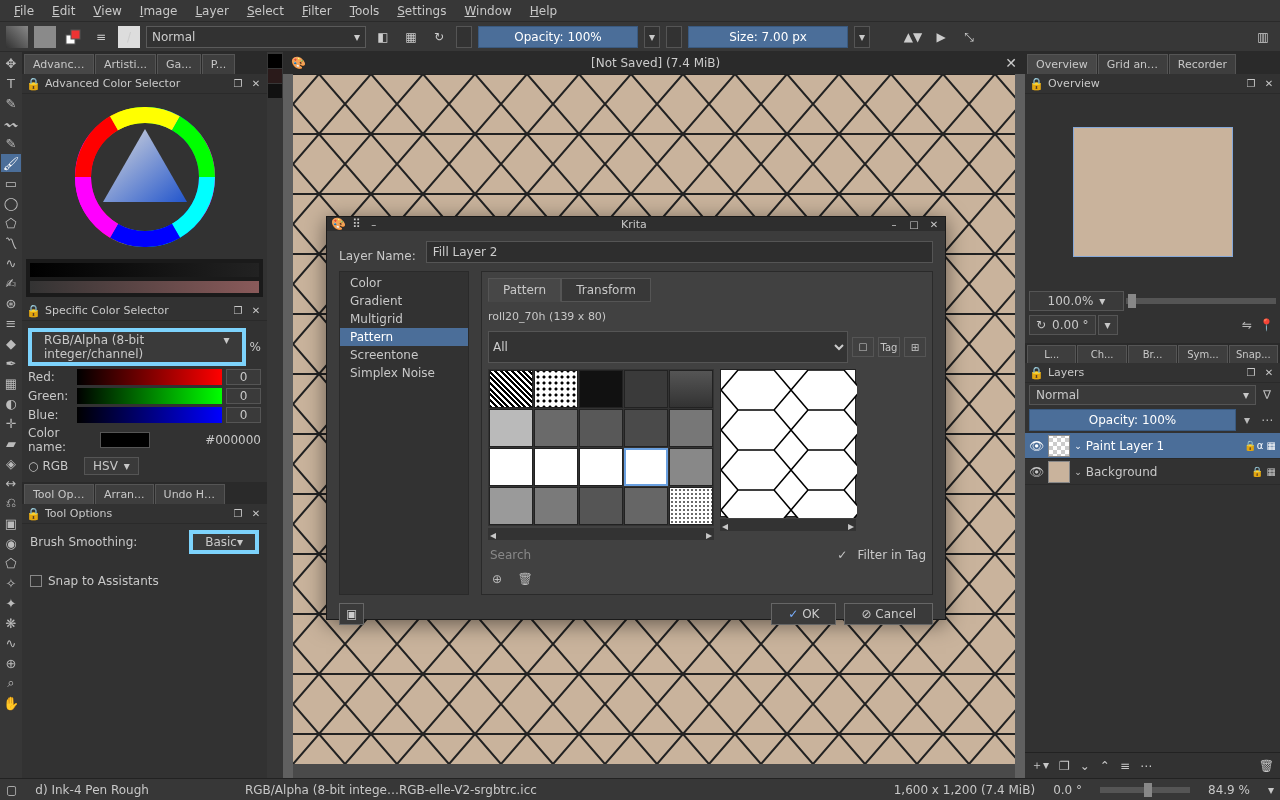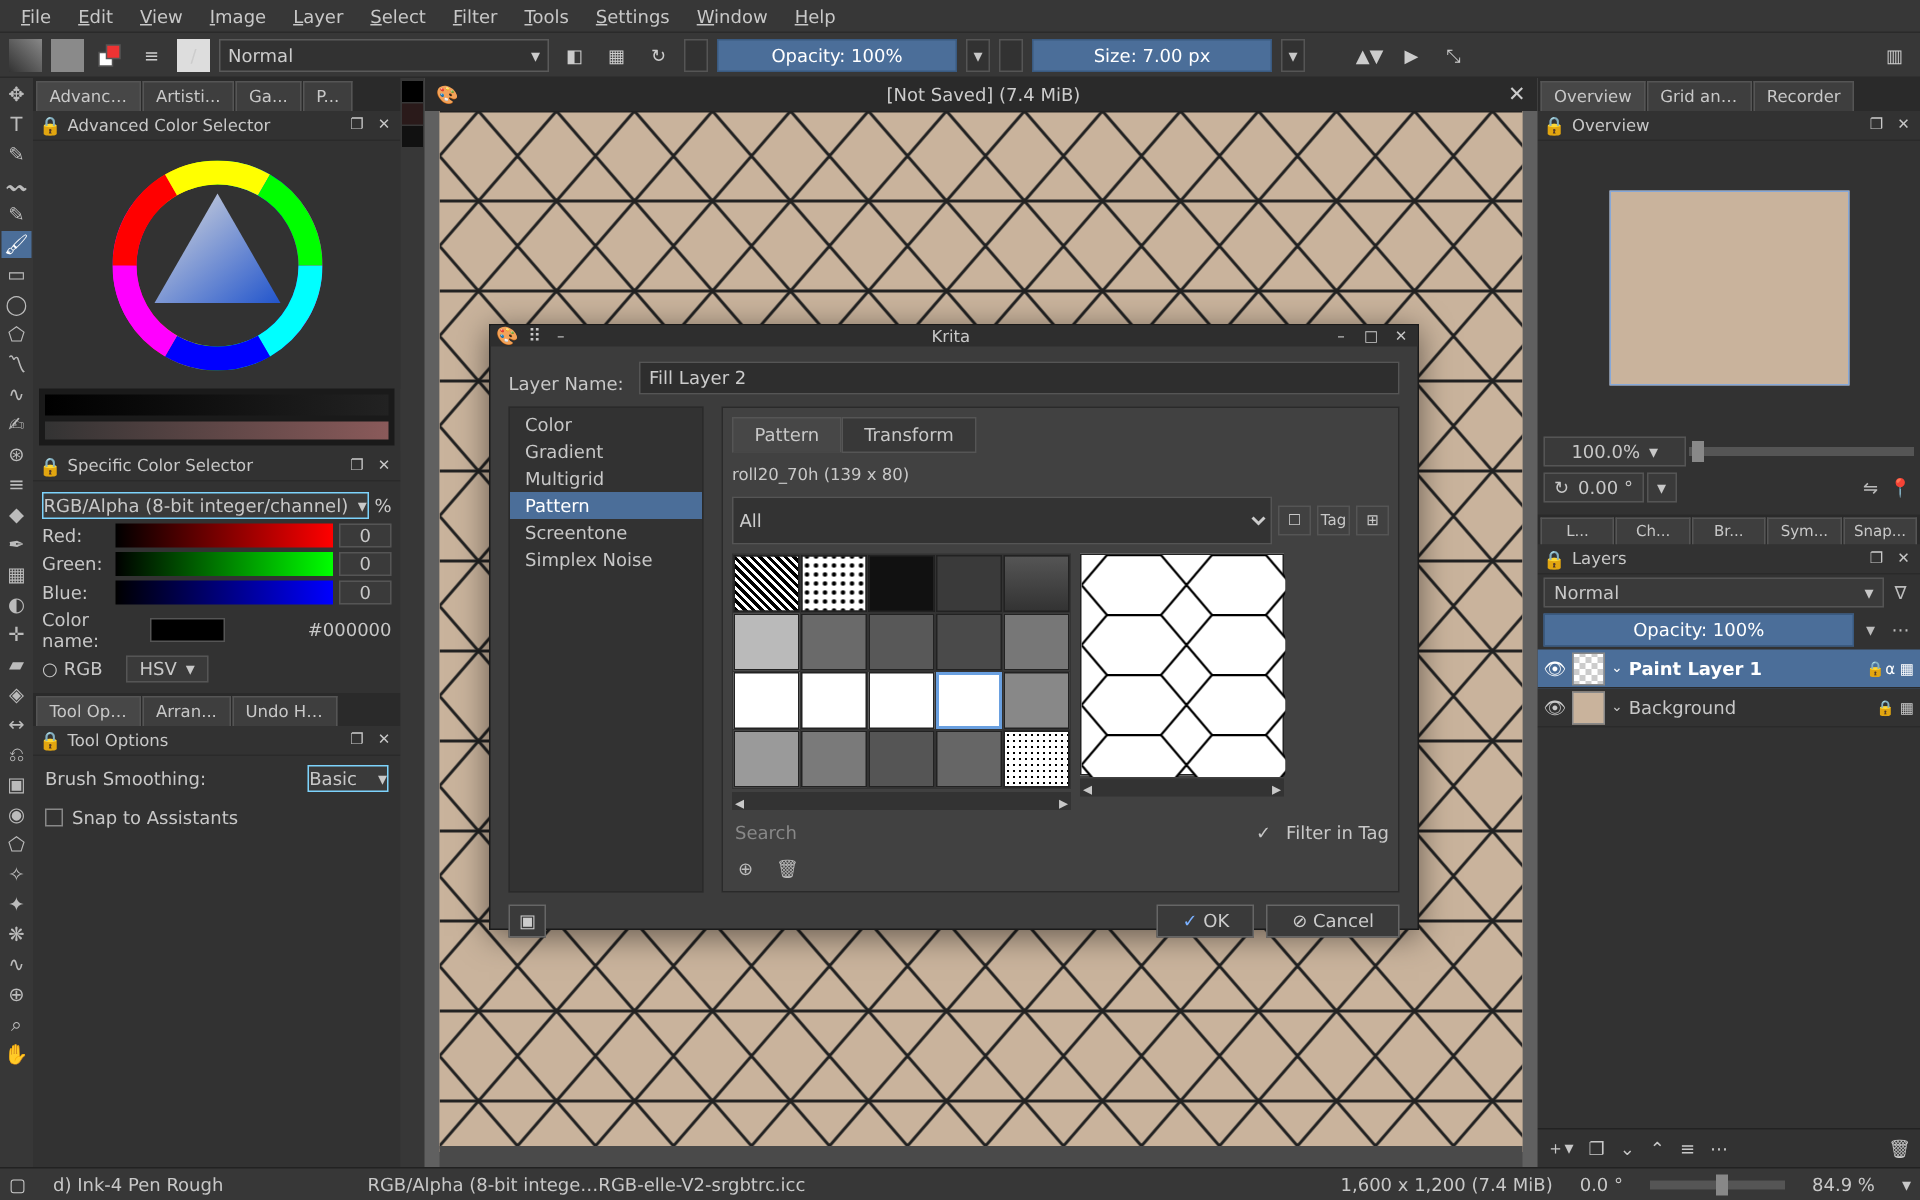--- a/index.html
+++ b/index.html
@@ -22,21 +22,21 @@
 .tabbar .tab { background:#3e3e3e; padding:3px 8px; font-size:11px; border:1px solid #555; border-bottom:none; max-width:70px; overflow:hidden; white-space:nowrap; text-overflow:ellipsis;}
 .tabbar .tab.act { background:#474747;}
 .panel-header { height:20px; background:#323232; display:flex; align-items:center; padding:0 4px; gap:4px; border-bottom:1px solid #2a2a2a;}
 .panel-header .title { flex:1; font-size:11px;}
 .panel-header .btn { width:14px; height:14px; font-size:10px; display:flex; align-items:center; justify-content:center;}
 .color-wheel { height:165px; display:flex; align-items:center; justify-content:center; background:#323232; position:relative;}
 .color-strip { height:38px; background:#1a1a1a; margin:0 4px 4px; position:relative;}
 .specific { padding:4px 6px; font-size:11px;}
 .specific .row { display:flex; align-items:center; gap:4px; margin:3px 0;}
 .specific .row label { width:45px;}
-.spec-select{flex:1; background:#3a3a3a; border:1px solid #7dd3fc; padding:1px 0; display:flex; justify-content:space-between;}
+.spec-select{flex:1; background:#3a3a3a; border:4px solid #7dd3fc; padding:1px 12px; display:flex; justify-content:space-between;}
 .grad { flex:1; height:16px;}
 .valbox{width:35px; height:16px; background:#3a3a3a; border:1px solid #555; text-align:center;}
 .canvas-area { flex:1; background:#606060; position:relative; overflow:hidden;}
 .doc-tab { height:22px; background:#2a2a2a; display:flex; align-items:center; padding:0 8px; gap:8px;}
 .doc-tab .title{flex:1; text-align:center; color:#ccc;}
 .doc-tab .x{color:#ccc; font-size:14px;}
 .hex-canvas { position:absolute; top:22px; left:10px; right:10px; bottom:10px; background:#c9b39c; }
 .right-dockers { width: 255px; background:#323232; display:flex; flex-direction:column;}
 .overview-box{height:195px; display:flex; align-items:center; justify-content:center; background:#323232;}
 .ov-rect{width:160px; height:130px; background:#c9b39c; border:1px solid #86a8d8;}
@@ -284,21 +284,21 @@
     </div>
     <div style="padding:6px 8px;">
       <div class="row" style="display:flex;align-items:center;gap:8px;">
         <span>Brush Smoothing:</span>
         <div style="flex:1;"></div>
         <div class="spec-select" style="width:95px;">
             <span>Basic</span>
             <span>▾</span>
           </div>
       </div>
-      <div class="row" style="display:flex;align-items:center;gap:6px;margin-top:10px;">
+      <div class="row" style="display:flex;align-items:center;gap:6px;margin-top:20px;">
         <span style="width:12px;height:12px;border:1px solid #888;"></span>
         <span>Snap to Assistants</span>
       </div>
     </div>
   </div>
 
   <div class="swatch-col">
     <div class="sw" style="background:#000;"></div>
     <div class="sw" style="background:#2a1a1a;"></div>
     <div class="sw" style="background:#111;"></div>
@@ -386,21 +386,21 @@
     <div class="spin-row">
       <div style="flex:1;height:22px;background:#4b6e99;color:#fff;display:flex;align-items:center;justify-content:center;border:1px solid #3a5a80;">Opacity:  100%</div>
       <div class="mini-ico">▾</div>
       <div class="mini-ico">⋯</div>
     </div>
     <div class="layers-panel">
       <div class="layer-row sel">
         <span>👁</span>
         <div class="layer-thumb" style="background:repeating-conic-gradient(#ccc 0 25%,#fff 0 50%) 0/8px 8px;"></div>
         <span style="font-size:9px;">⌄</span>
-        <span style="flex:1;font-weight:bold;">Paint Layer 1</span>
+        <span style="flex:1;font-weight:normal;">Paint Layer 1</span>
         <span style="font-size:10px;">🔒α ▦</span>
       </div>
       <div class="layer-row">
         <span>👁</span>
         <div class="layer-thumb" style="background:#c9b39c;"></div>
         <span style="font-size:9px;">⌄</span>
         <span style="flex:1;">Background</span>
         <span style="font-size:10px;">🔒 ▦</span>
       </div>
       <div style="flex:1;"></div>

